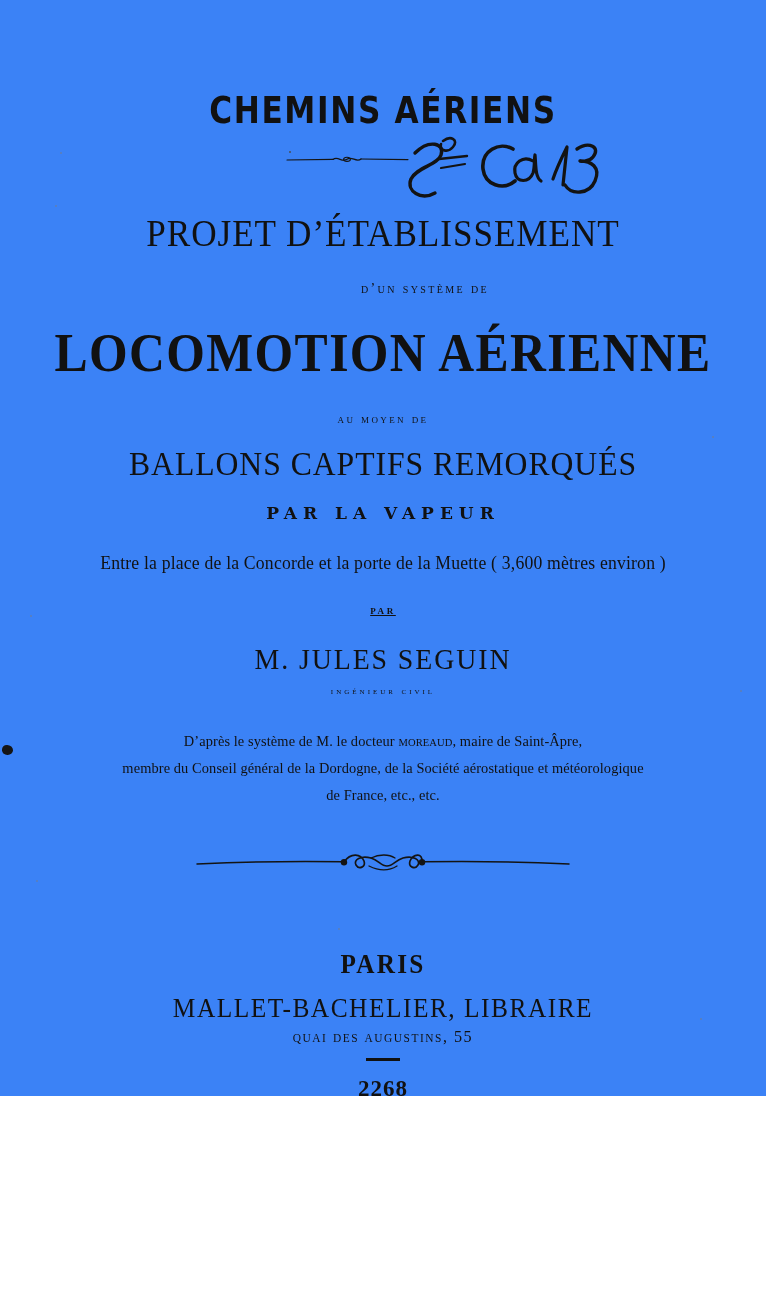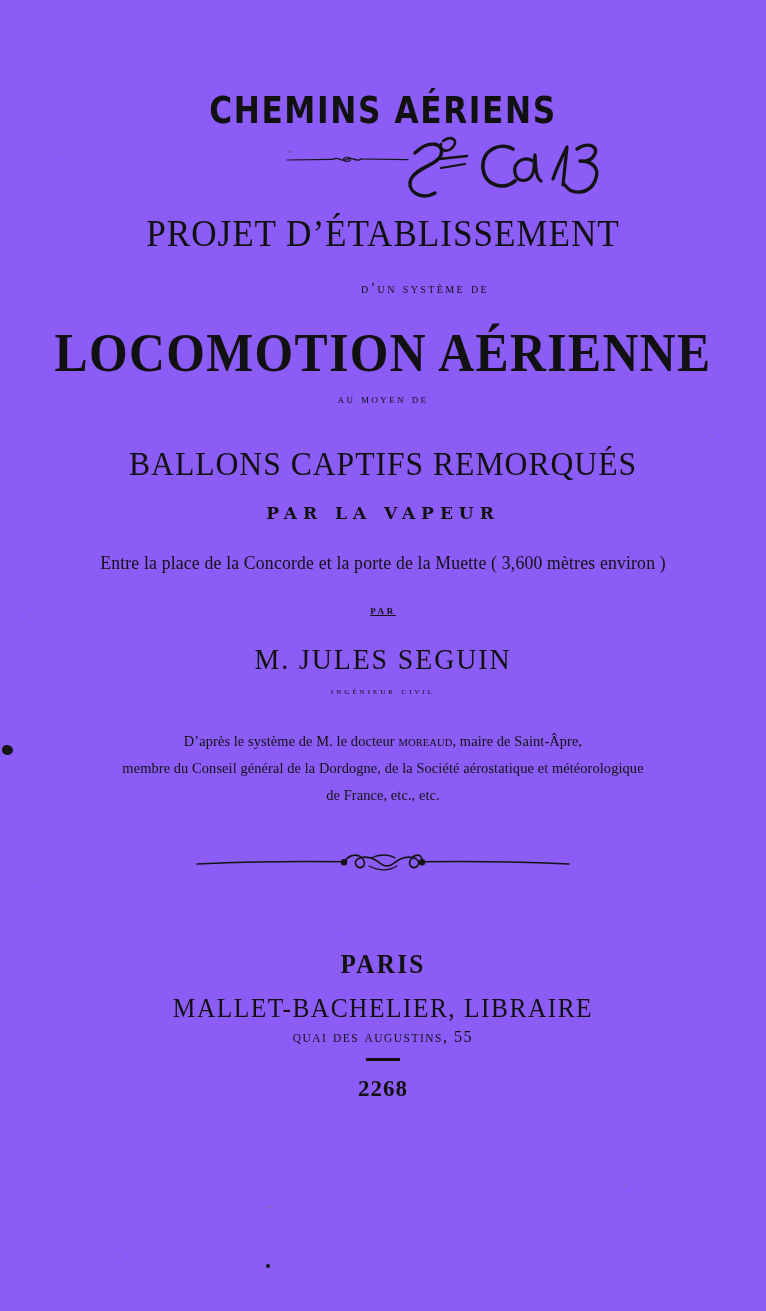--- a/index.html
+++ b/index.html
@@ -7,23 +7,23 @@
     padding: 0;
     background: #ffffff;
   }
   body {
     font-family: "Liberation Serif", serif;
     color: #111111;
   }
   #page {
     position: relative;
     width: 766px;
-    height: 1311px;
+    height: 1096px;
     margin: 0 auto;
-    background: #8b5cf6;
+    background: #3b82f6;
     overflow: hidden;
   }
 
   
   .speck {
     position: absolute;
     background: #7e7e7e;
     border-radius: 50%;
     opacity: .55;
   }
@@ -72,21 +72,21 @@
   .t-locomotion {
     position: absolute;
     top: 322px;
     font-size: 54px;
     font-weight: 700;
     letter-spacing: 1.5px;
     transform: scaleX(.92);
   }
   .t-aumoyen {
     position: absolute;
-    top: 391px;
+    top: 411px;
     font-size: 13px;
     letter-spacing: 2.4px;
     font-variant: small-caps;
     text-transform: lowercase;
   }
   .t-ballons {
     position: absolute;
     top: 446px;
     font-size: 33px;
     letter-spacing: 1px;

